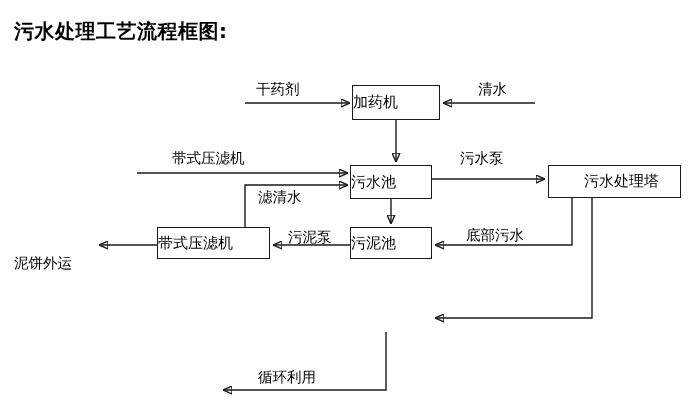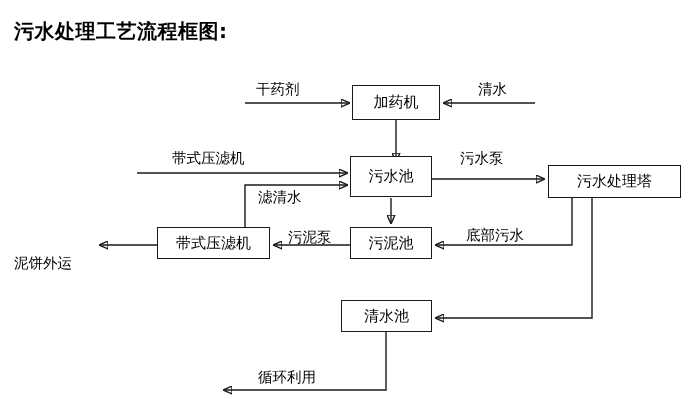--- a/index.html
+++ b/index.html
@@ -12,21 +12,21 @@
 
   .title{
     position:absolute;left:14px;top:18px;
     font-size:20px;font-weight:bold;color:#000;
     letter-spacing:.5px;white-space:nowrap;
   }
 
   .node{
     position:absolute;box-sizing:border-box;
     border:1.5px solid #1a1a1a;background:#fff;
-    display:flex;align-items:center;justify-content:center;
+    display:flex;align-items:center;justify-content:flex-start;
     font-size:15px;color:#000;white-space:nowrap;z-index:3;
   }
 
   .elabel{
     position:absolute;font-size:14.5px;color:#000;
     white-space:nowrap;z-index:4;background:transparent;
   }
 
   svg{position:absolute;left:0;top:0;width:700px;height:420px;z-index:1;}
   svg line, svg polyline, svg path{stroke:#1a1a1a;stroke-width:1.4;fill:none;}
@@ -67,39 +67,36 @@
 
     <polyline points="592,198 592,318 436,318" marker-end="url(#ah)"></polyline>
 
     <polyline points="386,332 386,390 224,390" marker-end="url(#ah)"></polyline>
   </svg>
 
   <div class="node" style="left:352px;top:85px;width:88px;height:35px;">
     <span>加药机</span>
   </div>
 
-  <div class="node" style="left:350px;top:156px;width:82px;height:41px;">
+  <div class="node" style="left:350px;top:165px;width:82px;height:34px;">
     <span>污水池</span>
   </div>
 
-  <div class="node" style="left:548px;top:165px;width:133px;height:33px;">
+  <div class="node" style="left:548px;top:165px;width:133px;height:33px;padding-left:35px;">
     <span>污水处理塔</span>
   </div>
 
   <div class="node" style="left:157px;top:227px;width:113px;height:32px;">
     <span>带式压滤机</span>
   </div>
 
   <div class="node" style="left:350px;top:227px;width:82px;height:32px;">
     <span>污泥池</span>
   </div>
 
-  <div class="node" style="left:341px;top:300px;width:91px;height:32px;">
-    <span>清水池</span>
-  </div>
 
   <div class="elabel" style="left:256px;top:80px;">干药剂</div>
   <div class="elabel" style="left:478px;top:80px;">清水</div>
   <div class="elabel" style="left:172px;top:149px;">带式压滤机</div>
   <div class="elabel" style="left:258px;top:188px;">滤清水</div>
   <div class="elabel" style="left:460px;top:149px;">污水泵</div>
   <div class="elabel" style="left:14px;top:226px;margin-top:28px;">泥饼外运</div>
   <div class="elabel" style="left:288px;top:228px;">污泥泵</div>
   <div class="elabel" style="left:466px;top:226px;">底部污水</div>
   <div class="elabel" style="left:258px;top:368px;">循环利用</div>

